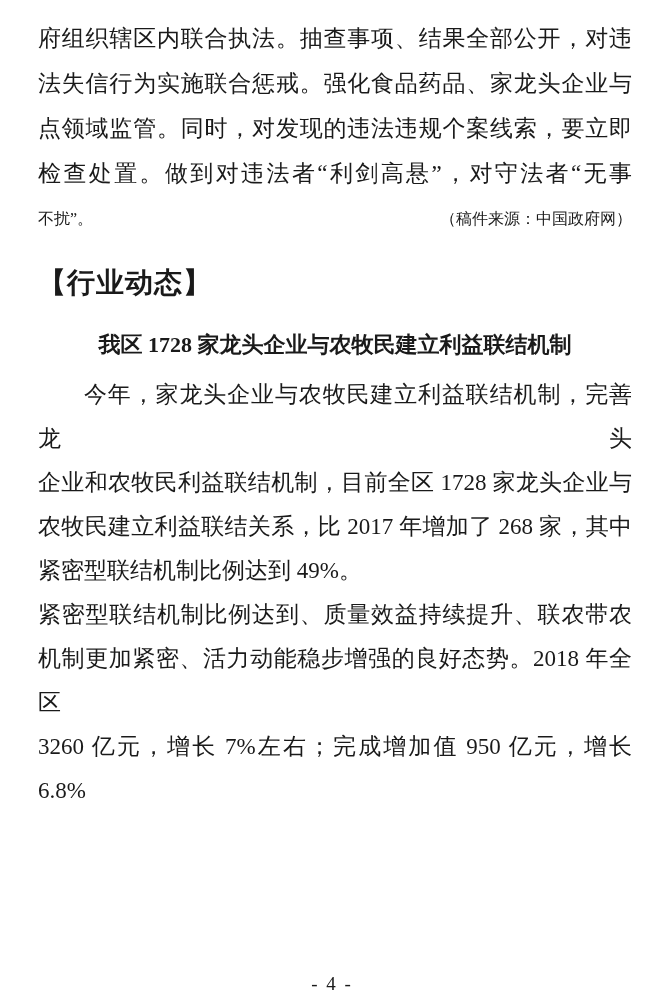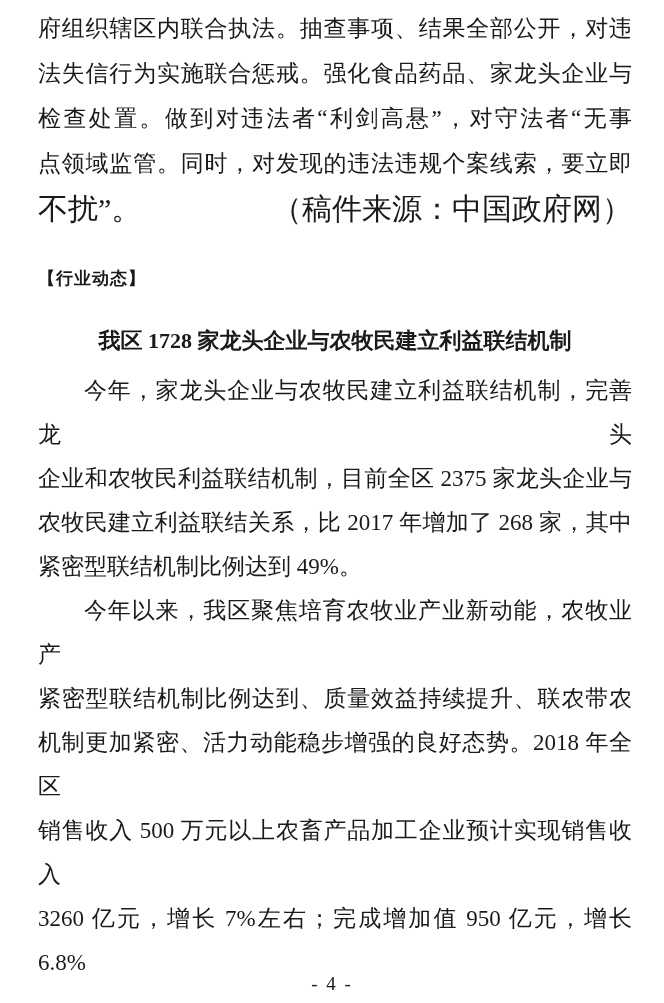--- a/index.html
+++ b/index.html
@@ -7,21 +7,21 @@
     padding: 0;
     background: #ffffff;
   }
   .page {
     position: relative;
     width: 664px;
     height: 1003px;
     box-sizing: border-box;
     background: #ffffff;
     color: #1a1a1a;
-    padding: 6px 32px 0 38px;
+    padding: 16px 32px 0 38px;
     font-family: "Liberation Serif", "DejaVu Serif", serif;
     overflow: hidden;
   }
   .line {
     font-size: 23px;
     line-height: 45px;
     text-align: justify;
     text-align-last: justify;
     white-space: normal;
   }
@@ -32,28 +32,28 @@
     text-align: right;
     text-align-last: left;
   }
   .line.indent {
     text-indent: 46px;
   }
   .line-row {
     display: flex;
     justify-content: space-between;
     align-items: baseline;
-    font-size: 30px;
+    font-size: 16px;
     line-height: 45px;
   }
   .section-header {
-    margin-top: 30px;
+    margin-top: 24px;
     font-family: "Liberation Sans", "DejaVu Sans", sans-serif;
     font-weight: bold;
-    font-size: 17px;
+    font-size: 28px;
     line-height: 36px;
     letter-spacing: 1px;
   }
   .headline {
     margin: 24px 0 8px 0;
     font-size: 22px;
     font-weight: bold;
     line-height: 40px;
     text-align: center;
     white-space: nowrap;
@@ -70,43 +70,41 @@
   }
 </style>
 </head>
 <body>
 
 <div class="page">
 
   <div class="intro">
     <div class="line">府组织辖区内联合执法。抽查事项、结果全部公开，对违</div>
     <div class="line">法失信行为实施联合惩戒。强化食品药品、家龙头企业与</div>
+    <div class="line">点领域监管。同时，对发现的违法违规个案线索，要立即</div>
     <div class="line">检查处置。做到对违法者“利剑高悬”，对守法者“无事</div>
-    <div class="line">点领域监管。同时，对发现的违法违规个案线索，要立即</div>
     <div class="line-row">
       <span>不扰”。</span>
       <span>（稿件来源：中国政府网）</span>
     </div>
   </div>
 
   <div class="section-header">【行业动态】</div>
 
   <h1 class="headline">我区 1728 家龙头企业与农牧民建立利益联结机制</h1>
 
   <div class="para">
     <div class="line indent">今年，家龙头企业与农牧民建立利益联结机制，完善龙头</div>
-    <div class="line">企业和农牧民利益联结机制，目前全区 2375 家龙头企业与</div>
+    <div class="line">企业和农牧民利益联结机制，目前全区 1728 家龙头企业与</div>
     <div class="line">农牧民建立利益联结关系，比 2017 年增加了 268 家，其中</div>
     <div class="line flow-end">紧密型联结机制比例达到 49%。</div>
   </div>
 
   <div class="para">
-    <div class="line indent">今年以来，我区聚焦培育农牧业产业新动能，农牧业产</div>
     <div class="line">紧密型联结机制比例达到、质量效益持续提升、联农带农</div>
     <div class="line">机制更加紧密、活力动能稳步增强的良好态势。2018 年全区</div>
-    <div class="line">销售收入 500 万元以上农畜产品加工企业预计实现销售收入</div>
     <div class="line">3260 亿元，增长 7%左右；完成增加值 950 亿元，增长 6.8%</div>
 
   </div>
 
   <div class="page-footer">- 4 -</div>
 
 </div>
 
 </body></html>

